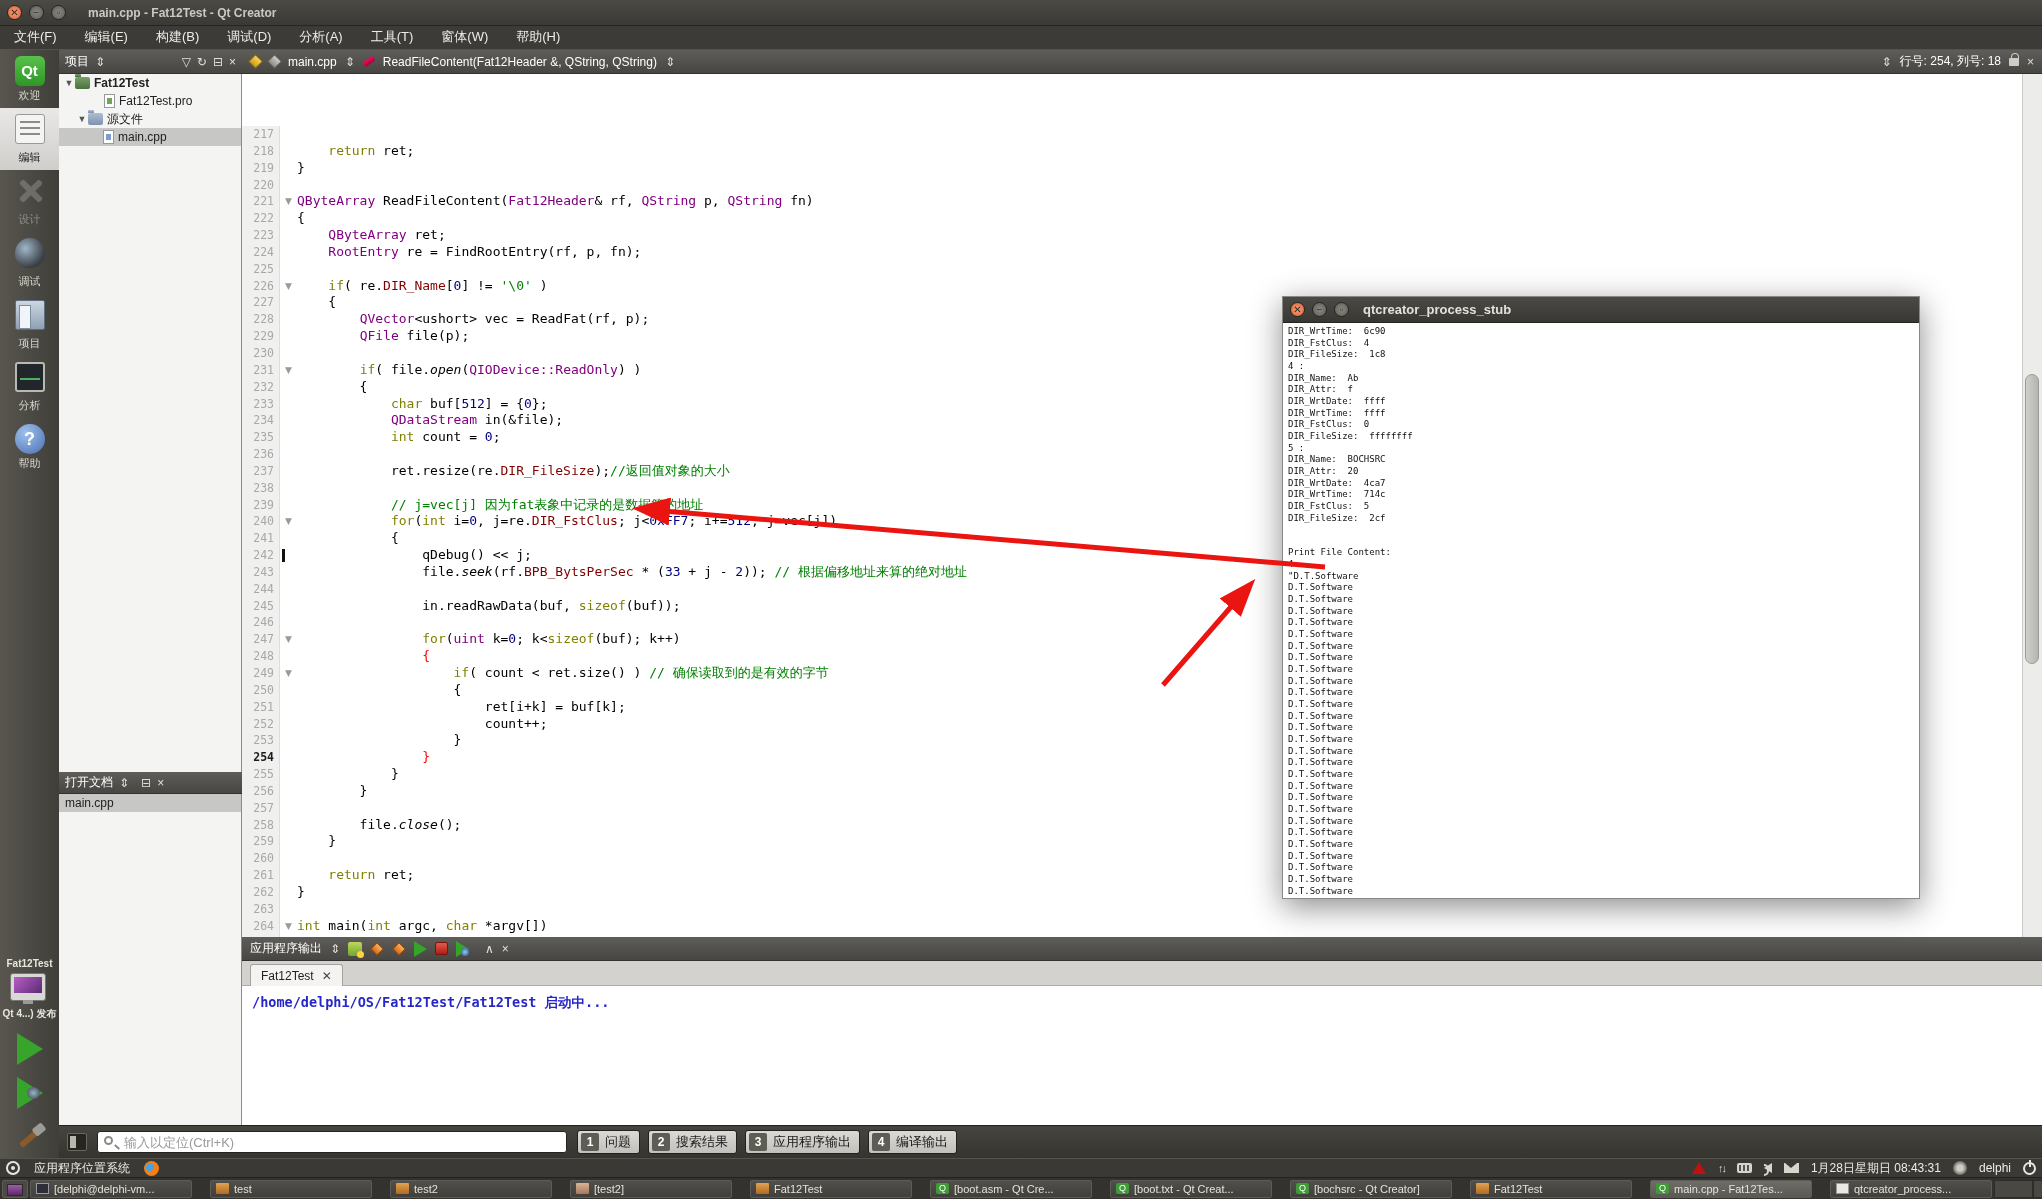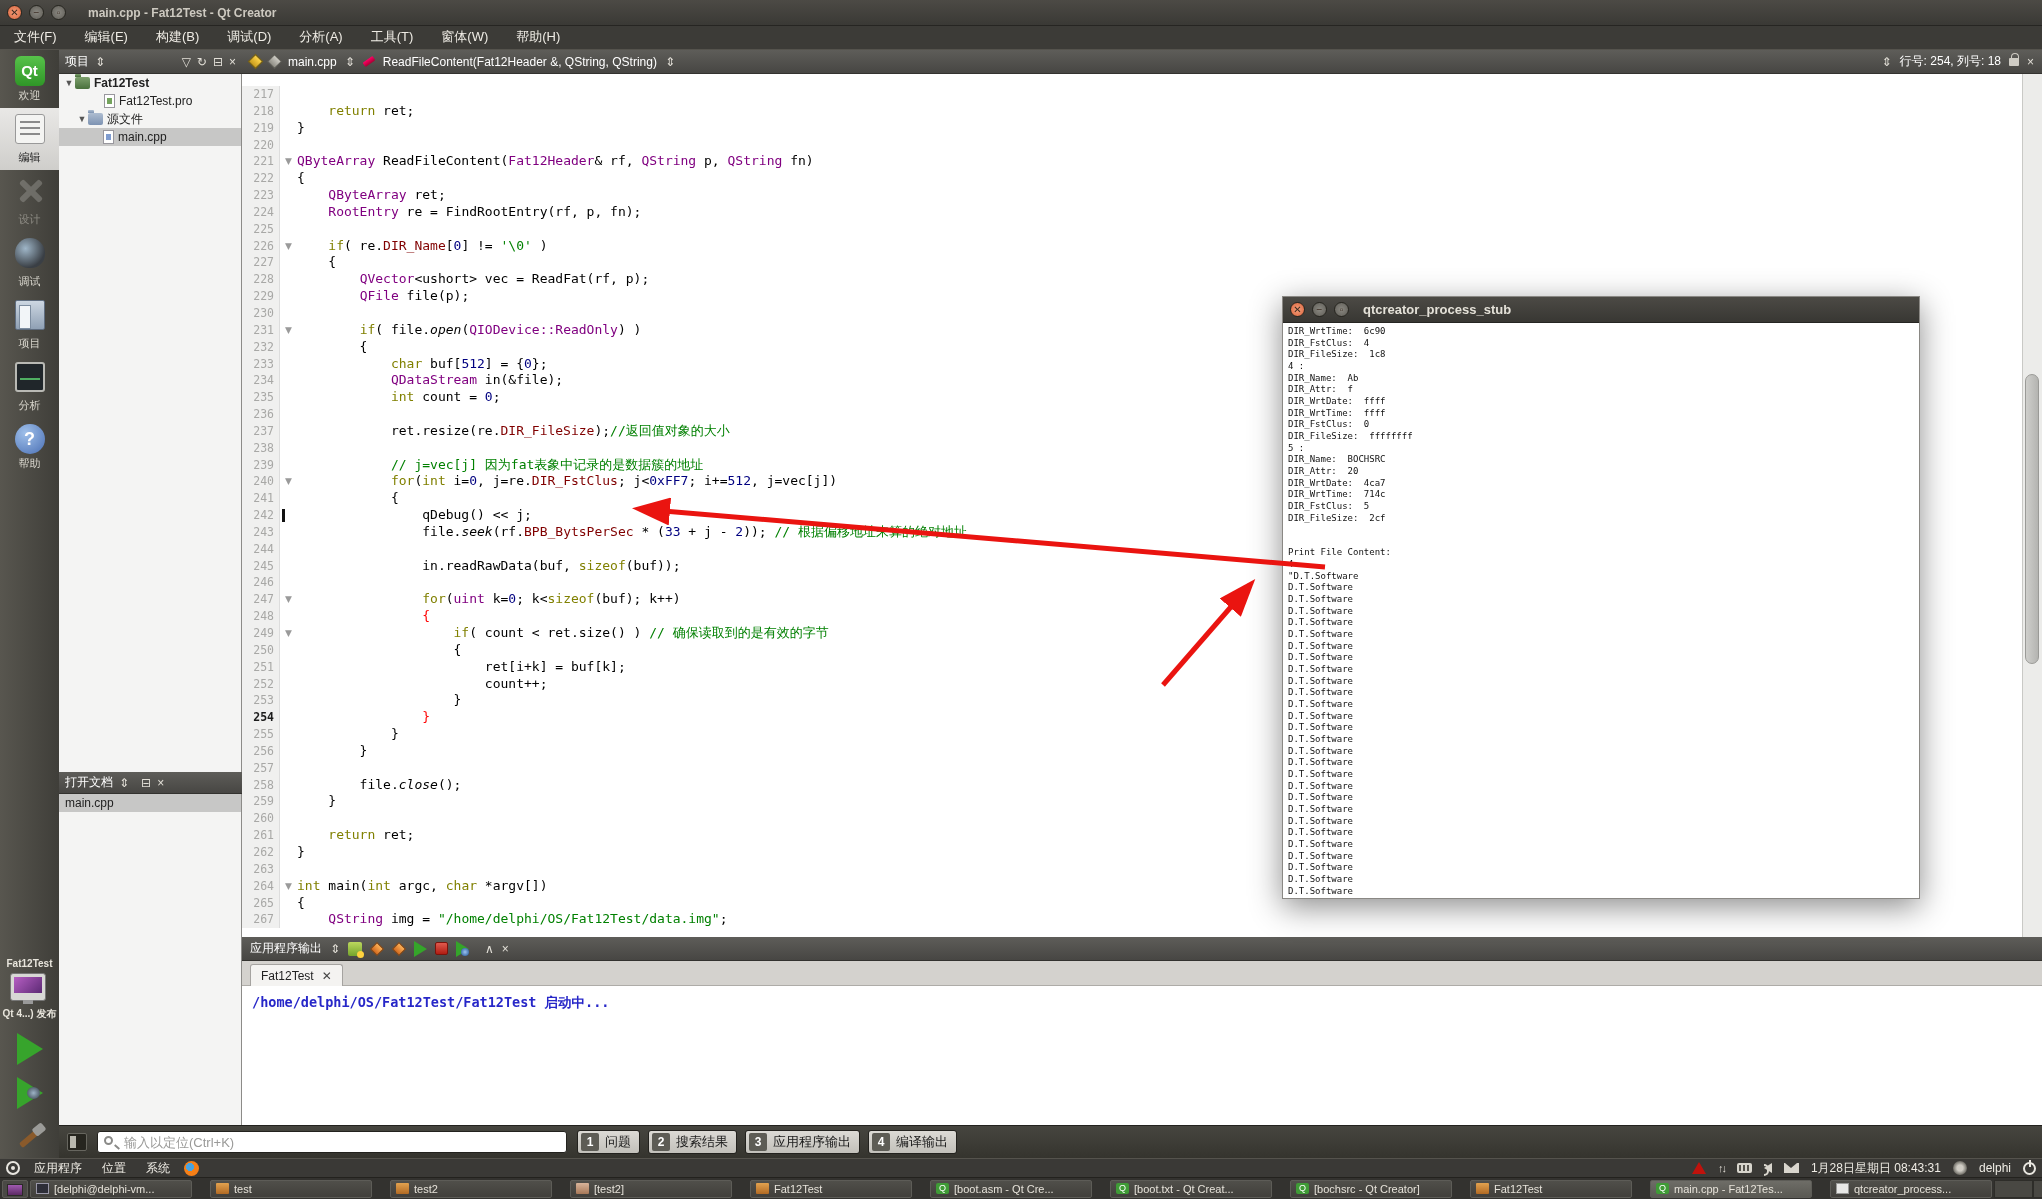--- a/index.html
+++ b/index.html
@@ -100,21 +100,21 @@
 
   
   #opendocs-header { left:59px; top:772px; width:183px; height:22px; padding:0 6px; font-size:12px; gap:6px; }
   #opendocs-list { left:59px; top:794px; width:183px; height:331px; background:#f4f4f3; border-right:1px solid #8c8b88; }
   .odoc-row { height:18px; line-height:18px; font-size:12px; color:#222; padding-left:6px; }
   .odoc-row.selected { background:#c7c7c6; }
 
   
   #editor { left:242px; top:74px; width:1800px; height:863px; background:#fff; overflow:hidden;
     font-family:"DejaVu Sans Mono",monospace; }
-  #code-rows { padding-top:12px; }
+  #code-rows { padding-top:12px;margin-top:40px; }
   .crow { display:flex; height:16.85px; line-height:16.85px; white-space:pre; position:relative; }
   .lnum { width:38px; flex:none; background:#f0f0ef; color:#a8a8a6; font-size:11.5px; text-align:right;
     padding-right:5px; border-right:1px solid #ddd; }
   .lnum.cur { color:#1c1c1c; font-weight:bold; }
   .fold { width:17px; flex:none; color:#9a9a9a; font-size:9px; text-align:center;
     font-family:"DejaVu Sans",sans-serif; }
   .ctext { font-size:13px; color:#000; }
   .cursor-bar { position:absolute; left:40px; top:2px; width:3px; height:13px; background:#111; }
   .seg-k { color:#808000; } .seg-t { color:#800080; } .seg-n { color:#000080; }
   .seg-s { color:#008000; } .seg-c { color:#008000; } .seg-f { color:#800000; }
@@ -420,21 +420,21 @@
         </div>
         <div class="loc-btn">
           <span class="loc-num">4</span>
           <span class="loc-label">编译输出</span>
         </div>
       </div>
   </div>
 
   <div id="desktop-panel" class="abs">
     <span class="ubuntu-logo"></span>
-    <span id="panel-menus" style="display:flex;gap:20px;">
+    <span id="panel-menus" style="display:flex;gap:0;">
         <span class="panel-menu">应用程序</span>
         <span class="panel-menu">位置</span>
         <span class="panel-menu">系统</span>
       </span>
     <span class="firefox-ic"></span>
     <div id="panel-right">
       <span class="warn-tri"></span>
       <span class="updown">↑↓</span>
       <span class="kbd-ic"></span>
       <span class="spk-ic"></span>

